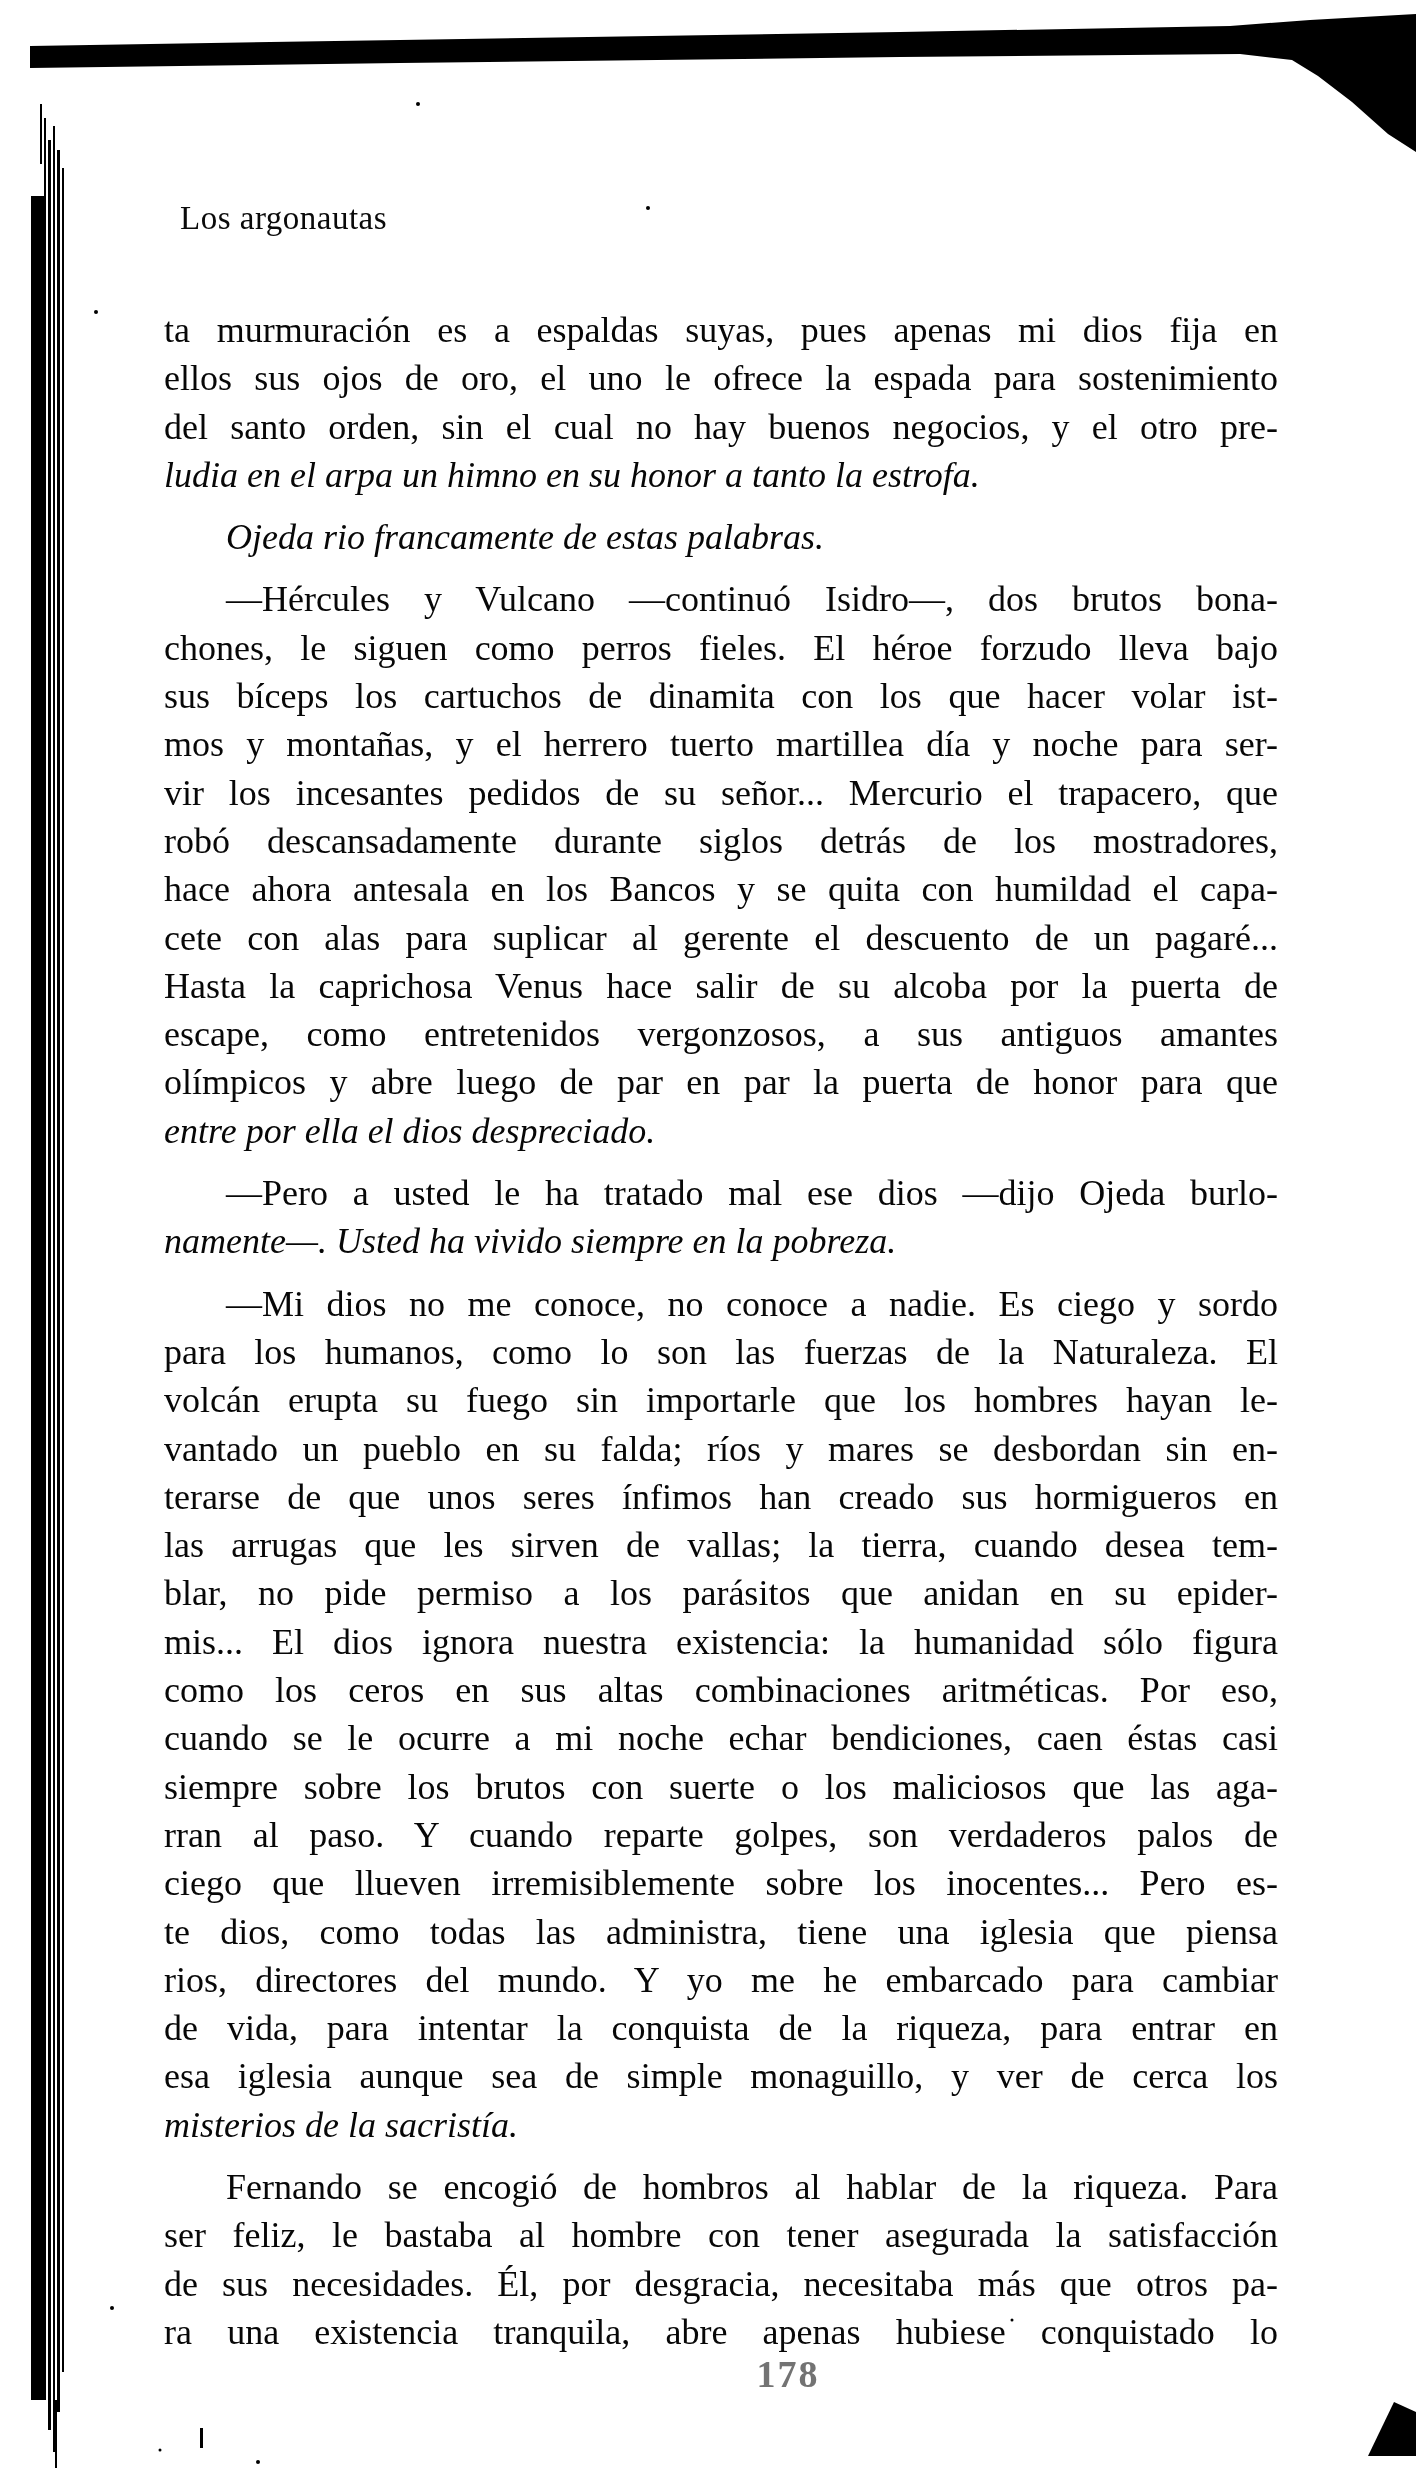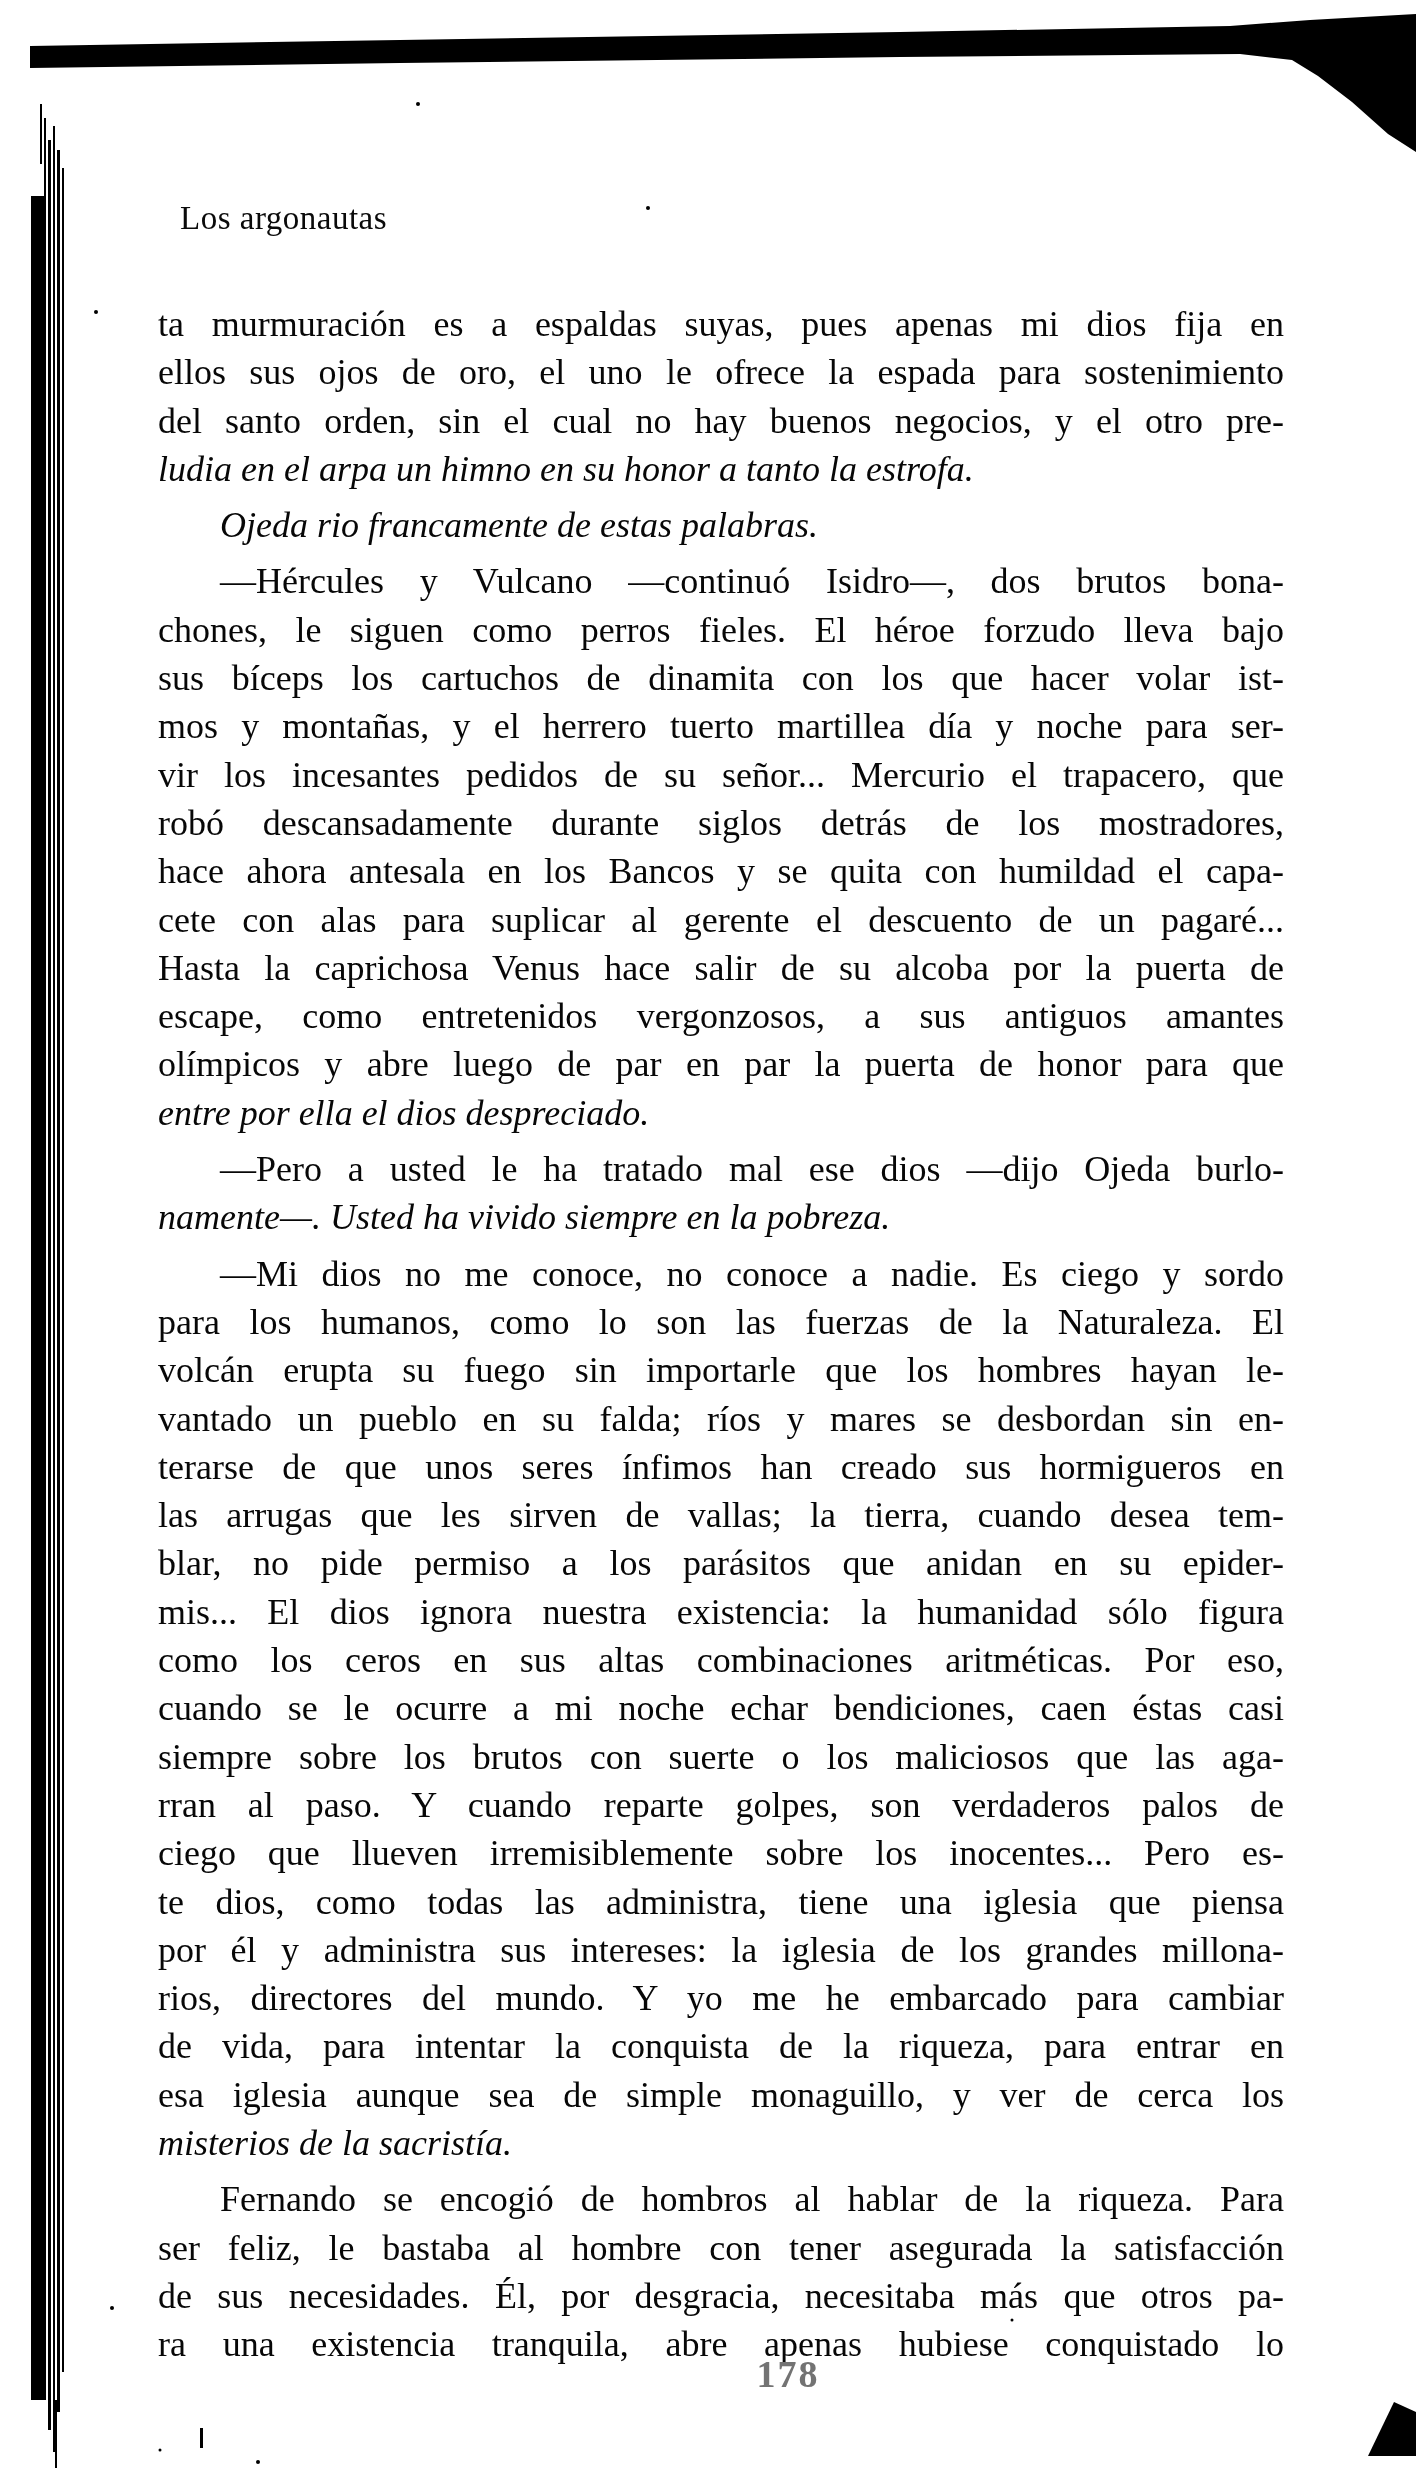--- a/index.html
+++ b/index.html
@@ -34,21 +34,21 @@
   }
   .text-block {
     position: absolute;
     left: 150px;
     top: 292px;
     width: 1142px;
     font-size: 36px;
     line-height: 48.3px;
     color: #070707;
   }
-  .paragraph { margin: 8px; }
+  .paragraph { margin: 14px; }
   .line {
     text-align: justify;
     text-align-last: justify;
     white-space: normal;
   }
   .line.parend { text-align-last: left; font-style: italic; }
   .line.indent { text-indent: 62px; }
   .page-number {
     position: absolute;
     left: 160px;
@@ -135,21 +135,20 @@
         <div class="line">terarse de que unos seres ínfimos han creado sus hormigueros en</div>
         <div class="line">las arrugas que les sirven de vallas; la tierra, cuando desea tem-</div>
         <div class="line">blar, no pide permiso a los parásitos que anidan en su epider-</div>
         <div class="line">mis... El dios ignora nuestra existencia: la humanidad sólo figura</div>
         <div class="line">como los ceros en sus altas combinaciones aritméticas. Por eso,</div>
         <div class="line">cuando se le ocurre a mi noche echar bendiciones, caen éstas casi</div>
         <div class="line">siempre sobre los brutos con suerte o los maliciosos que las aga-</div>
         <div class="line">rran al paso. Y cuando reparte golpes, son verdaderos palos de</div>
         <div class="line">ciego que llueven irremisiblemente sobre los inocentes... Pero es-</div>
         <div class="line">te dios, como todas las administra, tiene una iglesia que piensa</div>
-        <div class="line">por él y administra sus intereses: la iglesia de los grandes millona-</div>
         <div class="line">rios, directores del mundo. Y yo me he embarcado para cambiar</div>
         <div class="line">de vida, para intentar la conquista de la riqueza, para entrar en</div>
         <div class="line">esa iglesia aunque sea de simple monaguillo, y ver de cerca los</div>
         <div class="line parend">misterios de la sacristía.</div>
       </div>
       <div class="paragraph">
         <div class="line indent">Fernando se encogió de hombros al hablar de la riqueza. Para</div>
         <div class="line">ser feliz, le bastaba al hombre con tener asegurada la satisfacción</div>
         <div class="line">de sus necesidades. Él, por desgracia, necesitaba más que otros pa-</div>
         <div class="line">ra una existencia tranquila, abre apenas hubiese conquistado lo</div>

